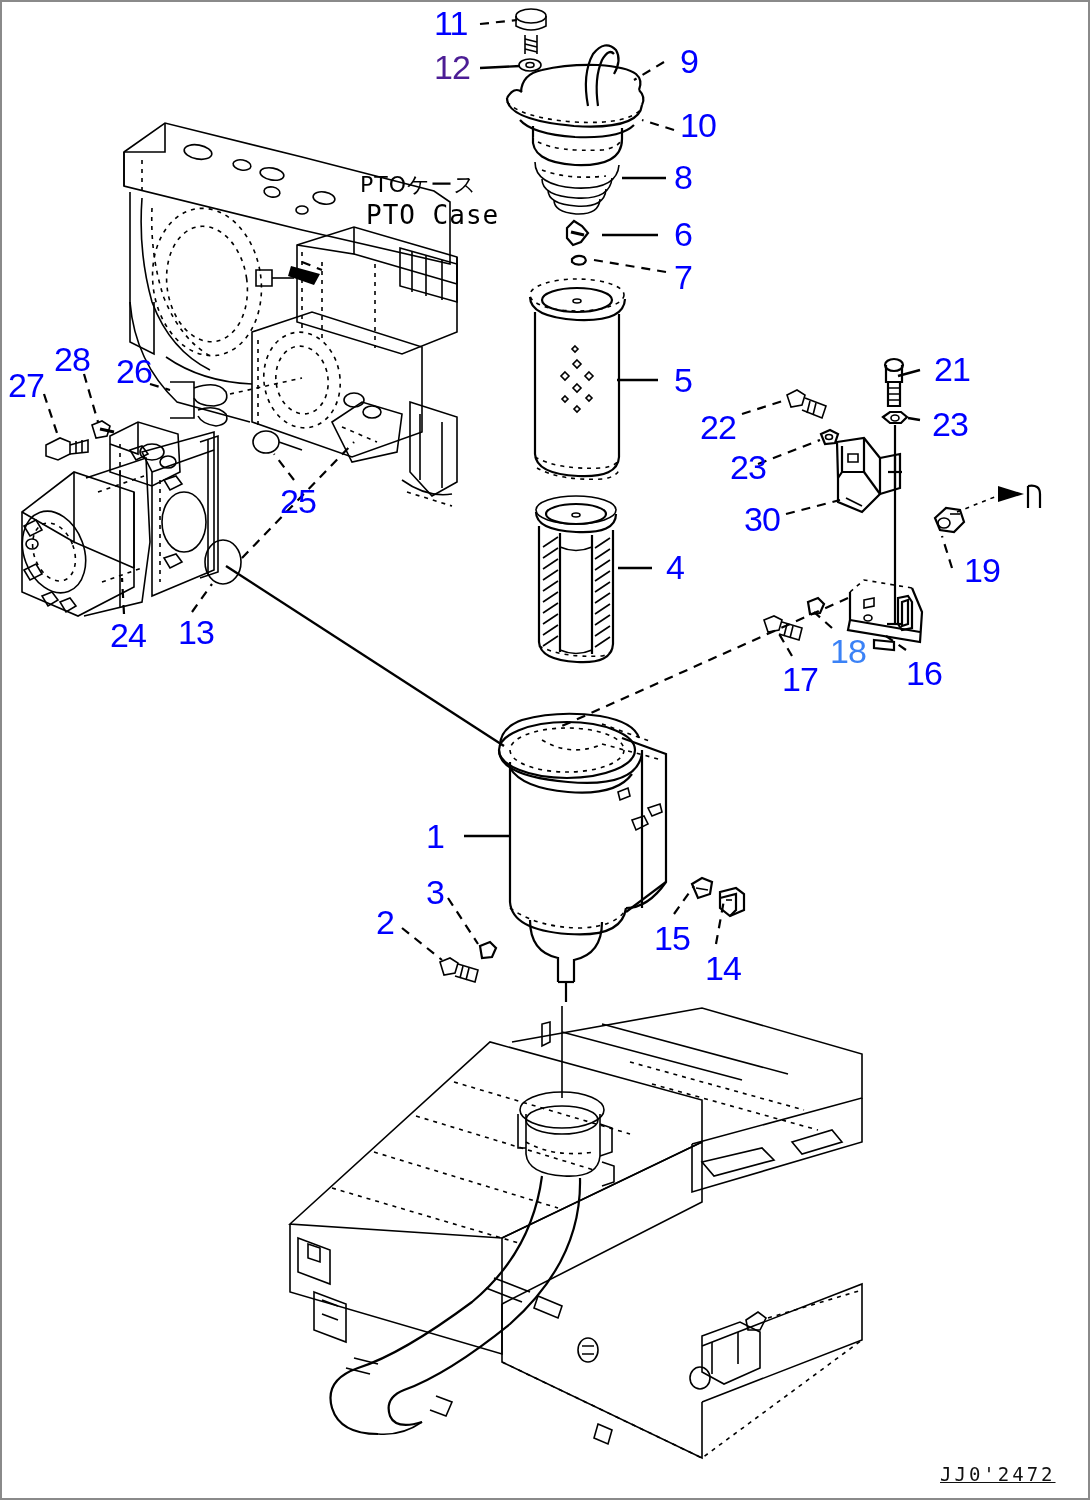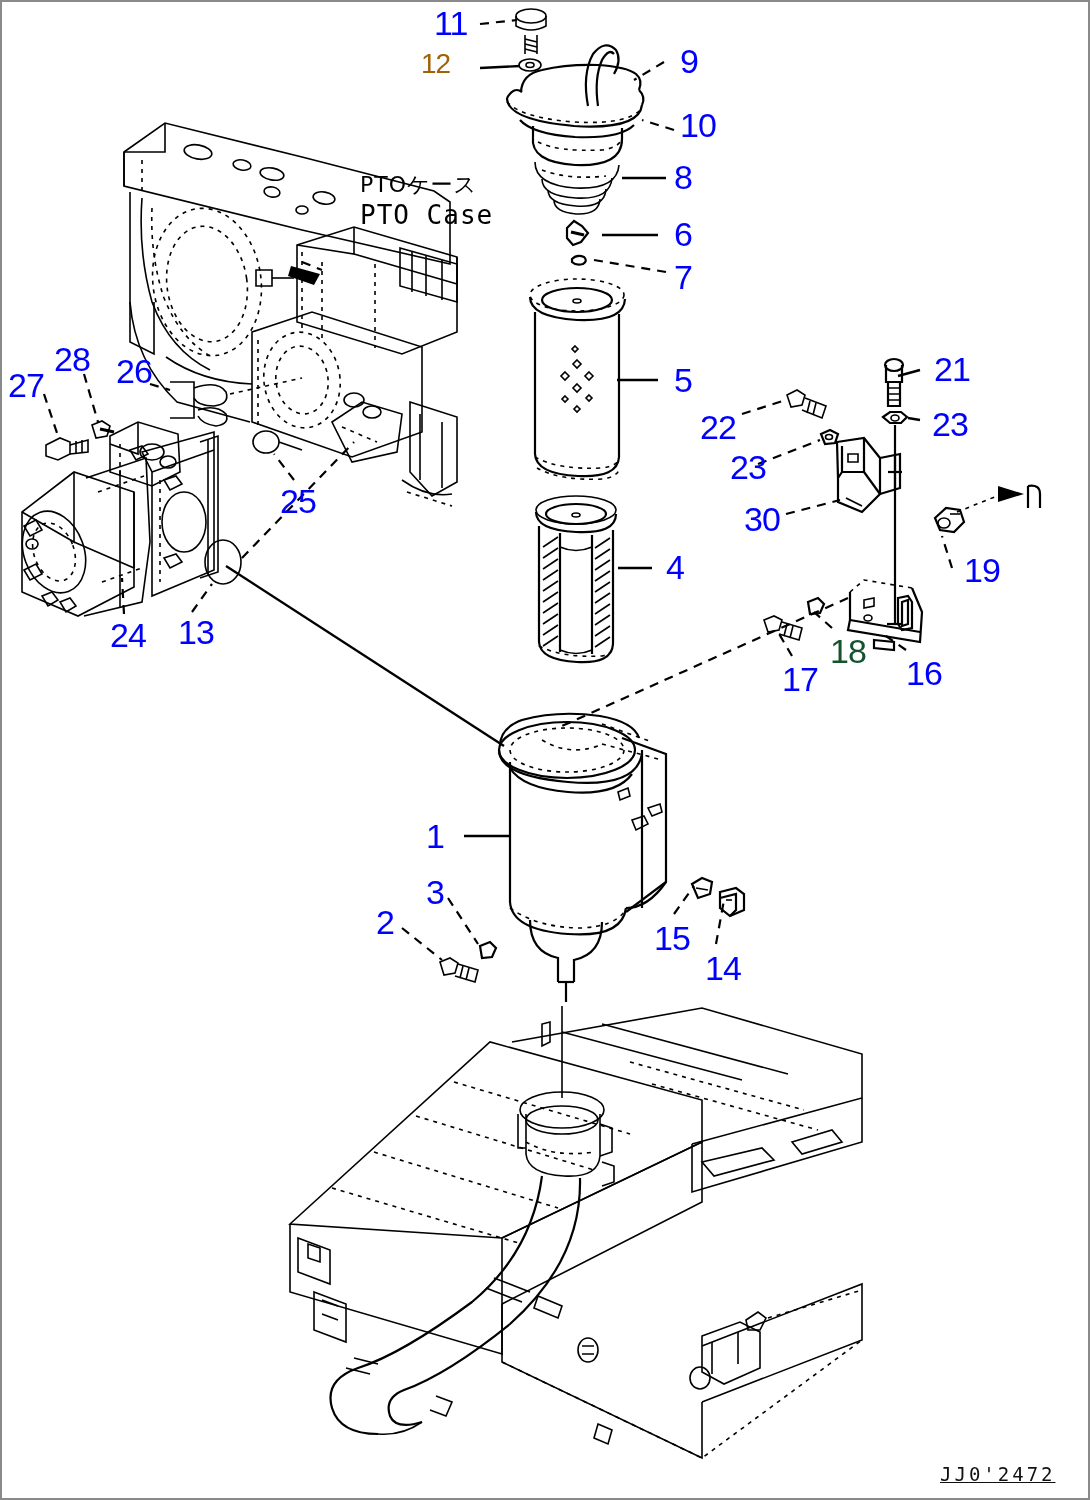--- a/index.html
+++ b/index.html
@@ -5,21 +5,21 @@
   html,body{margin:0;padding:0;background:#ffffff;}
   body{font-family:"Liberation Sans",sans-serif;}
   #page{position:relative;width:1090px;height:1500px;background:#ffffff;
         border:2px solid #8a8a8a;box-sizing:border-box;overflow:hidden;}
   #svgroot{position:absolute;left:0;top:0;width:1090px;height:1500px;}
   .callout{position:absolute;color:#0000ff;font-weight:normal;
            font-family:"Liberation Sans",sans-serif;line-height:1;
            letter-spacing:-1px;}
   .jp-label{position:absolute;color:#000;font-family:"DejaVu Sans",sans-serif;}
   .en-label{position:absolute;color:#000;font-family:"DejaVu Sans Mono",monospace;
-            letter-spacing:1px;}
+            letter-spacing:1px;margin-left:6px;}
   .footer-code{position:absolute;color:#111;font-family:"DejaVu Sans Mono",monospace;
                font-size:19px;letter-spacing:3px;text-decoration:underline;}
   svg .ln{stroke:#000;fill:none;}
   svg .thin{stroke-width:1.6;}
   svg .med{stroke-width:2.2;}
   svg .thick{stroke-width:3.2;}
   svg .dash2{stroke-dasharray:4 5;}
   svg .lead{stroke:#000;stroke-width:2.4;fill:none;}
   svg .leadd{stroke:#000;stroke-width:2.2;fill:none;stroke-dasharray:9 7;}
   svg .fillblk{fill:#000;stroke:none;}
@@ -430,27 +430,27 @@
       <div class="callout" style="left: 374px; top: 903px; font-size: 34px; color: rgb(0, 0, 255);">2</div>
       <div class="callout" style="left: 424px; top: 873px; font-size: 34px; color: rgb(0, 0, 255);">3</div>
       <div class="callout" style="left: 664px; top: 548px; font-size: 34px; color: rgb(0, 0, 255);">4</div>
       <div class="callout" style="left: 672px; top: 361px; font-size: 34px; color: rgb(0, 0, 255);">5</div>
       <div class="callout" style="left: 672px; top: 215px; font-size: 34px; color: rgb(0, 0, 255);">6</div>
       <div class="callout" style="left: 672px; top: 258px; font-size: 34px; color: rgb(0, 0, 255);">7</div>
       <div class="callout" style="left: 672px; top: 158px; font-size: 34px; color: rgb(0, 0, 255);">8</div>
       <div class="callout" style="left: 678px; top: 42px; font-size: 34px; color: rgb(0, 0, 255);">9</div>
       <div class="callout" style="left: 678px; top: 106px; font-size: 34px; color: rgb(0, 0, 255);">10</div>
       <div class="callout" style="left: 432px; top: 4px; font-size: 34px; color: rgb(0, 0, 255);">11</div>
-      <div class="callout" style="left: 419px; top: 48px; font-size: 28px; color: #a16207;">12</div>
+      <div class="callout" style="left: 432px; top: 48px; font-size: 34px; color: #4c1d95;">12</div>
       <div class="callout" style="left: 176px; top: 613px; font-size: 34px; color: rgb(0, 0, 255);">13</div>
       <div class="callout" style="left: 703px; top: 949px; font-size: 34px; color: rgb(0, 0, 255);">14</div>
       <div class="callout" style="left: 652px; top: 919px; font-size: 34px; color: rgb(0, 0, 255);">15</div>
       <div class="callout" style="left: 904px; top: 654px; font-size: 34px; color: rgb(0, 0, 255);">16</div>
       <div class="callout" style="left: 780px; top: 660px; font-size: 34px; color: rgb(0, 0, 255);">17</div>
-      <div class="callout" style="left: 828px; top: 632px; font-size: 34px; color: #14532d;">18</div>
+      <div class="callout" style="left: 828px; top: 632px; font-size: 34px; color: #3b82f6;">18</div>
       <div class="callout" style="left: 962px; top: 551px; font-size: 34px; color: rgb(0, 0, 255);">19</div>
       <div class="callout" style="left: 742px; top: 500px; font-size: 34px; color: rgb(0, 0, 255);">30</div>
       <div class="callout" style="left: 932px; top: 350px; font-size: 34px; color: rgb(0, 0, 255);">21</div>
       <div class="callout" style="left: 698px; top: 408px; font-size: 34px; color: rgb(0, 0, 255);">22</div>
       <div class="callout" style="left: 930px; top: 405px; font-size: 34px; color: rgb(0, 0, 255);">23</div>
       <div class="callout" style="left: 728px; top: 448px; font-size: 34px; color: rgb(0, 0, 255);">23</div>
       <div class="callout" style="left: 108px; top: 616px; font-size: 34px; color: rgb(0, 0, 255);">24</div>
       <div class="callout" style="left: 278px; top: 482px; font-size: 34px; color: rgb(0, 0, 255);">25</div>
       <div class="callout" style="left: 114px; top: 352px; font-size: 34px; color: rgb(0, 0, 255);">26</div>
       <div class="callout" style="left: 6px; top: 366px; font-size: 34px; color: rgb(0, 0, 255);">27</div>

